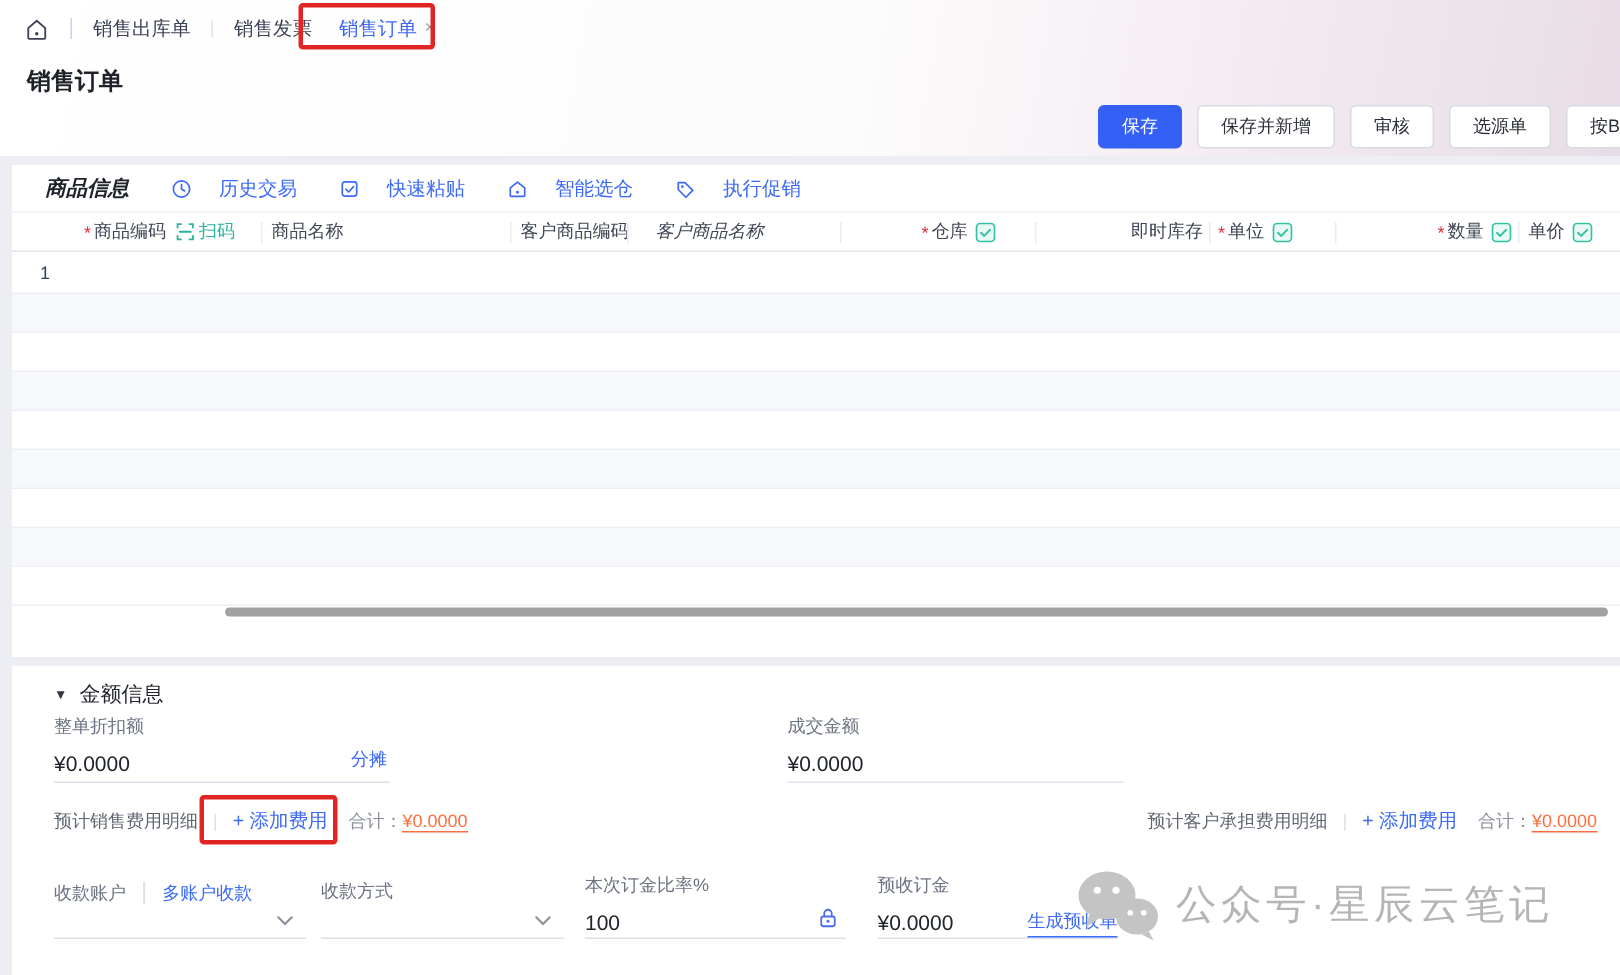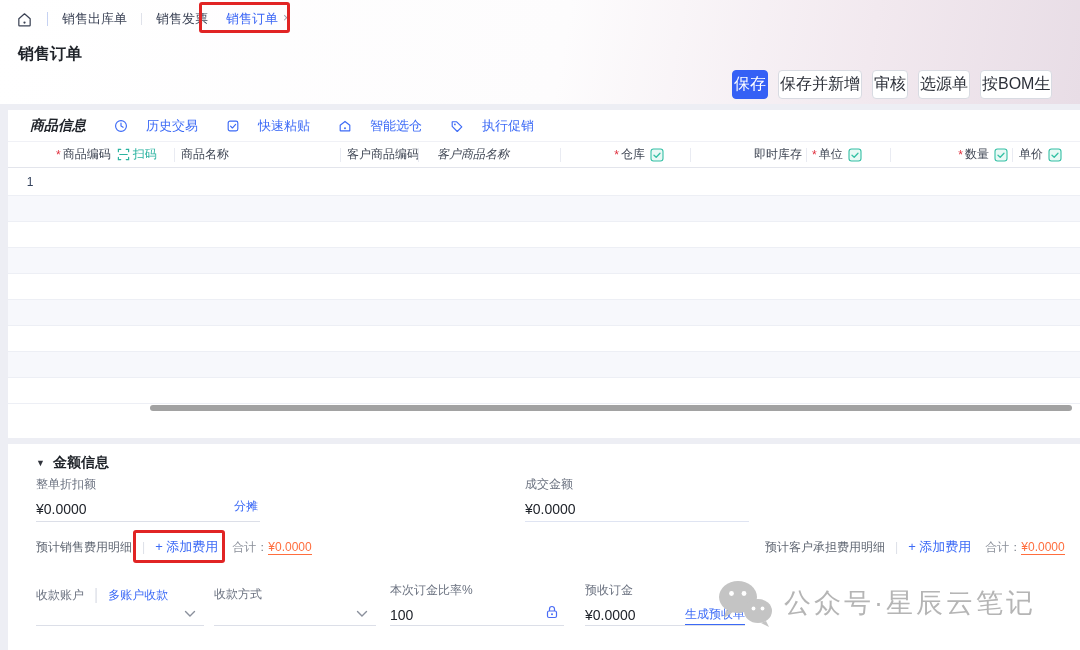--- a/index.html
+++ b/index.html
@@ -11,21 +11,21 @@
     background:linear-gradient(100deg,#ffffff 0%,#fdfcfd 52%,#f2e9ef 80%,#e8dde6 100%); }
   .tabbar { position:absolute; top:0; left:0; height:38px; display:flex; align-items:center; padding-left:16px;font-family:Liberation Mono, monospace; }
   .home-ic { width:17px; height:17px; color:#3a4254; display:inline-flex; }
   .tab-sep { width:1px; height:14px; background:#c6d2f2; margin:0 14px; }
   .tab-sep2 { width:1px; height:12px; background:#dfe2ea; margin:0 14px; }
   .tab { font-size:13px; color:#3c4356; cursor:pointer; }
   .tab.active { color:#3b66f5; margin-left:18px; }
   .tab-close { color:#9aa0aa; font-size:12px; margin-left:5px; }
   .page-title { position:absolute; top:44px; left:18px; font-size:16px; font-weight:600; color:#1f2329; }
   .btn-row { position:absolute; top:70px; left:732px; display:flex; gap:10px; }
-  .btn { height:29px; padding:0 1px; border-radius:4px; font-size:16px; display:flex; align-items:center;
+  .btn { height:29px; padding:0 15px; border-radius:4px; font-size:12px; display:flex; align-items:center;
     justify-content:center; background:#fff; border:1px solid #d8dbe2; color:#2b2f38; cursor:pointer; white-space:nowrap; }
   .btn.primary { background:#3560f5; border-color:#3560f5; color:#fff; }
 
   
   .card1 { position:absolute; top:110px; left:8px; width:1072px; height:328px; background:#fff; }
   .toolbar { height:32px; display:flex; align-items:center; padding-left:22px; border-bottom:1px solid #f0f1f6; }
   .sec-title { font-size:14px; font-weight:600; color:#1f2329;font-style:italic; }
   .tool-link { display:flex; align-items:center; gap:18px; color:#3c6af6; font-size:13px; margin-left:28px; cursor:pointer; }
   .tool-link svg { width:14px; height:14px; }
 
@@ -54,21 +54,21 @@
   .rownum { width:44px; text-align:center; font-size:12px; color:#33415c; }
   .total-row { height:26px; background:#fdf3d8; display:flex; align-items:center; padding-left:20px;
     font-size:12px; color:#4a4436; border-bottom:1px solid #f2e6c8; }
   .hscroll { height:8px; position:relative; background:#fff; }
   .hthumb { position:absolute; left:142px; top:1px; width:922px; height:6px; background:#a2a2a2; border-radius:3px; }
 
   
   .card2 { position:absolute; top:444px; left:8px; width:1072px; height:206px; background:#fff; }
   .amt-head { position:absolute; top:10px; left:28px; display:flex; align-items:center; gap:8px; }
   .tri { font-size:9px; color:#30343c; }
-  .amt-title { font-size:14px; font-weight:700; color:#1f2329; }
+  .amt-title { font-size:14px; font-weight:400; color:#1f2329; }
 
   .field { position:absolute; height:46px; }
   .f-label { font-size:12px; color:#6b7280; }
   .f-value { font-size:14px; color:#20242b; margin-top:8px; }
   .u-gray { border-bottom:1px solid #dcdfe8; }
   .u-blue { border-bottom:2px solid #4a6cf5; }
   .u-light { border-bottom:1px solid #dfe4f2; }
   .inline-link { color:#3c6af6; font-size:12px; cursor:pointer; }
   .f-action { position:absolute; right:2px; bottom:6px; }
 

